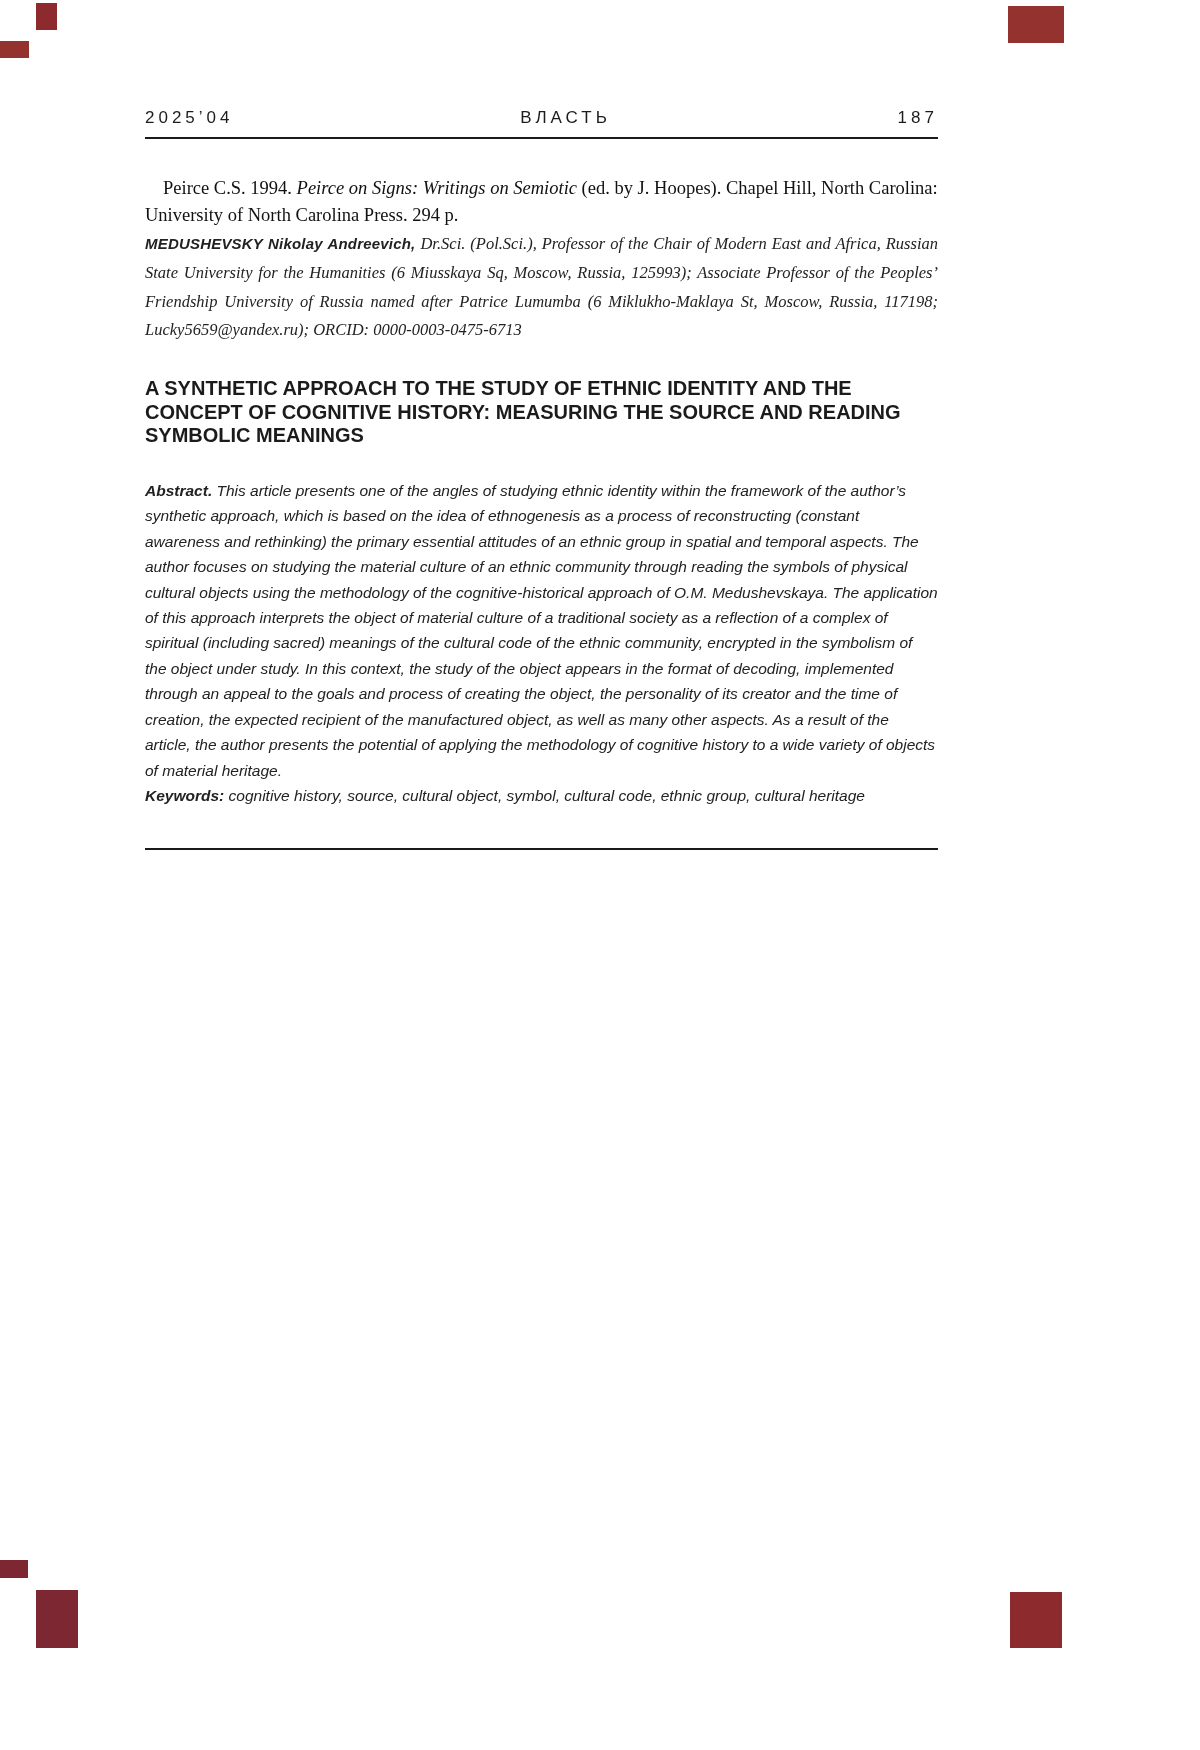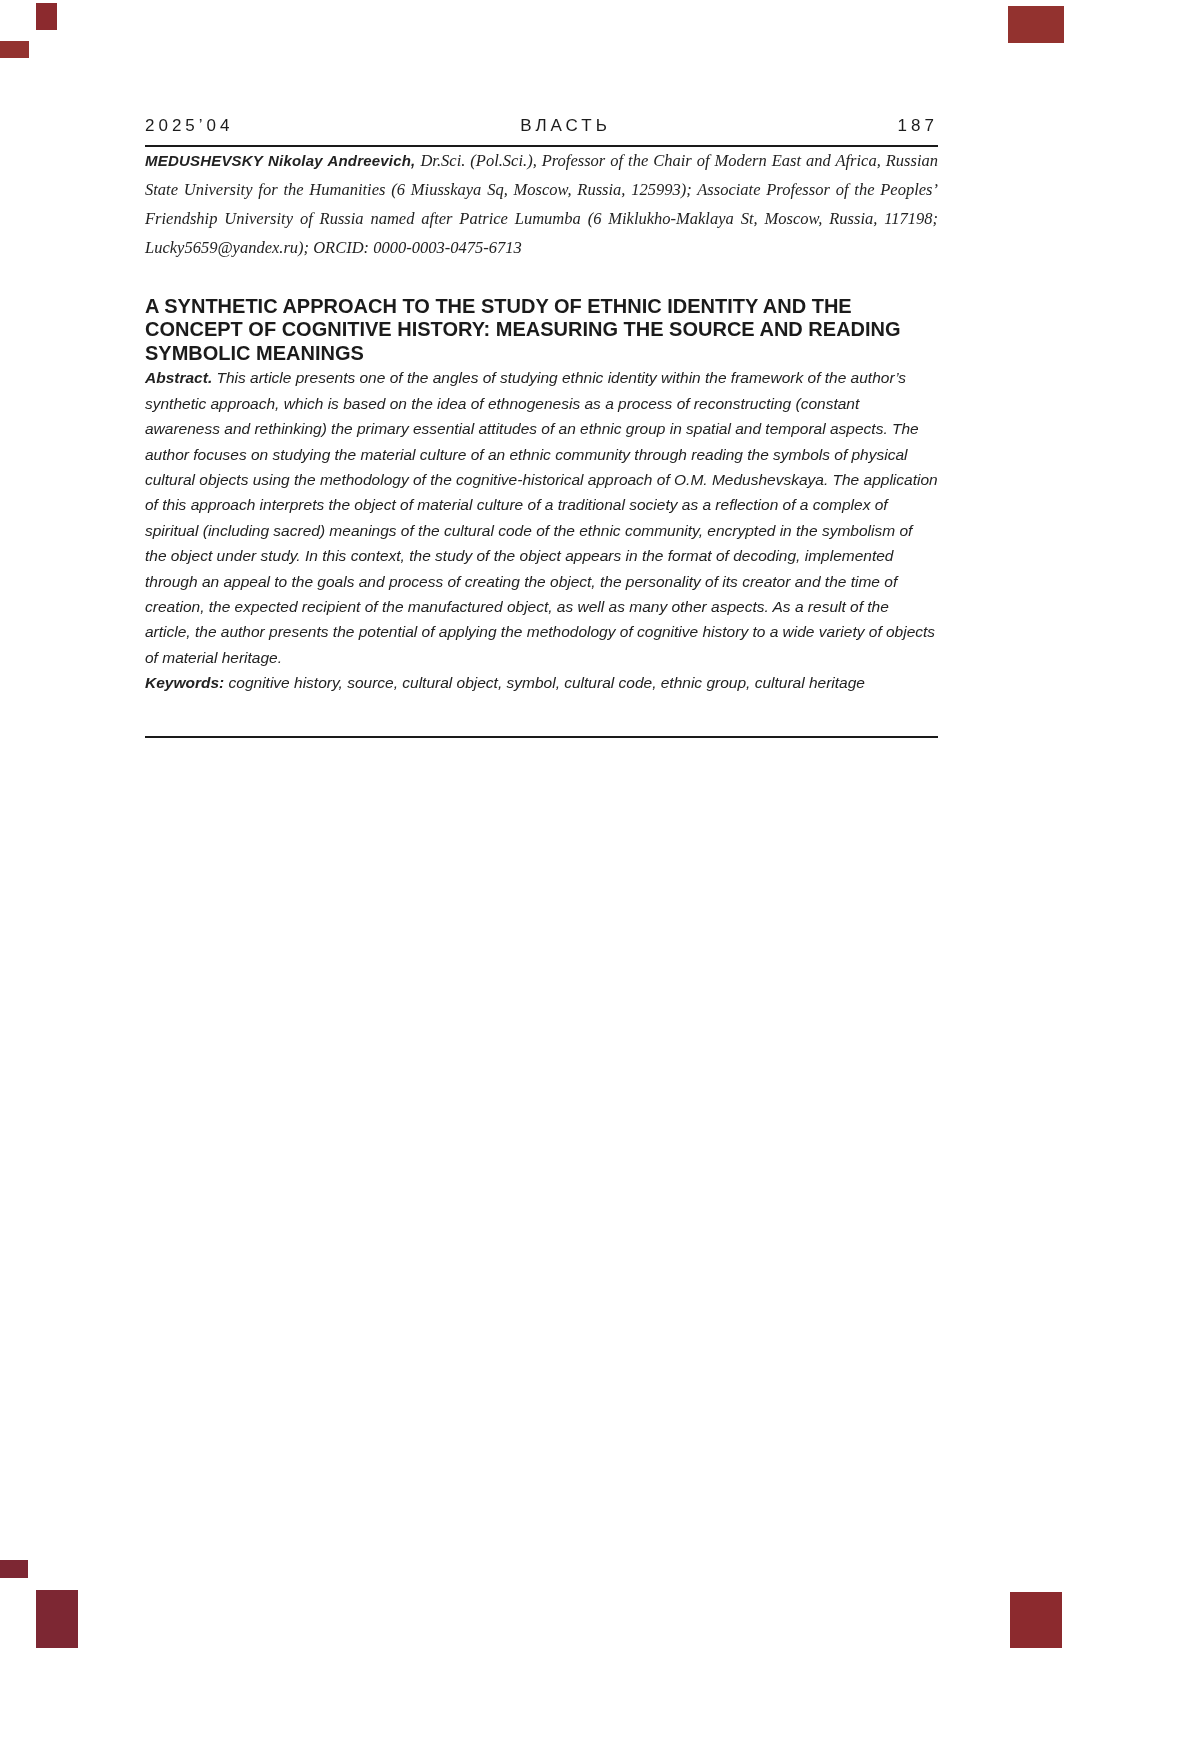--- a/index.html
+++ b/index.html
@@ -15,21 +15,21 @@
 
     
     .crop { position: absolute; background: #8c2a2e; }
     .crop-tl-v  { left: 36px;   top: 3px;    width: 21px; height: 27px; }
     .crop-tl-h  { left: 0;      top: 41px;   width: 29px; height: 17px; background:#93322f; }
     .crop-tr    { left: 1008px; top: 6px;    width: 56px; height: 37px; background:#93322f; }
     .crop-bl-h  { left: 0;      top: 1560px; width: 28px; height: 18px; background:#7d2733; }
     .crop-bl-sq { left: 36px;   top: 1590px; width: 42px; height: 58px; background:#7d2733; }
     .crop-br-sq { left: 1010px; top: 1592px; width: 52px; height: 56px; }
 
-    .content { position: absolute; left: 145px; top: 116px; width: 793px; }
+    .content { position: absolute; left: 145px; top: 108px; width: 793px; }
 
     .page-header {
       display: flex;
       justify-content: space-between;
       align-items: baseline;
       font-family: "Liberation Sans", sans-serif;
       font-size: 17px;
       letter-spacing: 4px;
       color: #1c1c1c;
     }
@@ -70,21 +70,21 @@
     }
 
     .abstract, .keywords {
       font-family: "Liberation Sans", sans-serif;
       font-style: italic;
       font-size: 15.5px;
       line-height: 1.64;
       color: #222222;
       text-align: left;
     }
-    .abstract { }
+    .abstract { margin-top: 30px; }
     .abstract strong, .keywords strong { font-weight: 700; }
 
     .bottom-rule { margin-top: 40px; }
   </style>
 </head>
 <body>
 
 <div class="page">
 
   <div class="crop crop-tl-v"></div>
@@ -97,20 +97,21 @@
   <div class="content">
 
     <header class="page-header">
       <span>2025’04</span>
       <span>ВЛАСТЬ</span>
       <span>187</span>
     </header>
 
     <div class="rule"></div>
 
+    <p class="reference"><span>Peirce C.S. 1994. </span><em>Peirce on Signs: Writings on Semiotic</em><span> (ed. by J. Hoopes). Chapel Hill, North Carolina: University of North Carolina Press. 294 p.</span></p>
 
     <p class="author"><strong class="author-name">MEDUSHEVSKY Nikolay Andreevich,</strong><span> Dr.Sci. (Pol.Sci.), Professor of the Chair of Modern East and Africa, Russian State University for the Humanities (6 Miusskaya Sq, Moscow, Russia, 125993); Associate Professor of the Peoples’ Friendship University of Russia named after Patrice Lumumba (6 Miklukho-Maklaya St, Moscow, Russia, 117198; Lucky5659@yandex.ru); ORCID: 0000-0003-0475-6713</span></p>
 
     <h1 class="title">A SYNTHETIC APPROACH TO THE STUDY OF ETHNIC IDENTITY AND THE CONCEPT OF COGNITIVE HISTORY: MEASURING THE SOURCE AND READING SYMBOLIC MEANINGS</h1>
 
     <p class="abstract"><strong>Abstract.</strong><span> This article presents one of the angles of studying ethnic identity within the framework of the author’s synthetic approach, which is based on the idea of ethnogenesis as a process of reconstructing (constant awareness and rethinking) the primary essential attitudes of an ethnic group in spatial and temporal aspects. The author focuses on studying the material culture of an ethnic community through reading the symbols of physical cultural objects using the methodology of the cognitive-historical approach of O.M. Medushevskaya. The application of this approach interprets the object of material culture of a traditional society as a reflection of a complex of spiritual (including sacred) meanings of the cultural code of the ethnic community, encrypted in the symbolism of the object under study. In this context, the study of the object appears in the format of decoding, implemented through an appeal to the goals and process of creating the object, the personality of its creator and the time of creation, the expected recipient of the manufactured object, as well as many other aspects. As a result of the article, the author presents the potential of applying the methodology of cognitive history to a wide variety of objects of material heritage.</span></p>
 
     <p class="keywords"><strong>Keywords:</strong><span> cognitive history, source, cultural object, symbol, cultural code, ethnic group, cultural heritage</span></p>
 
     <div class="rule bottom-rule"></div>

